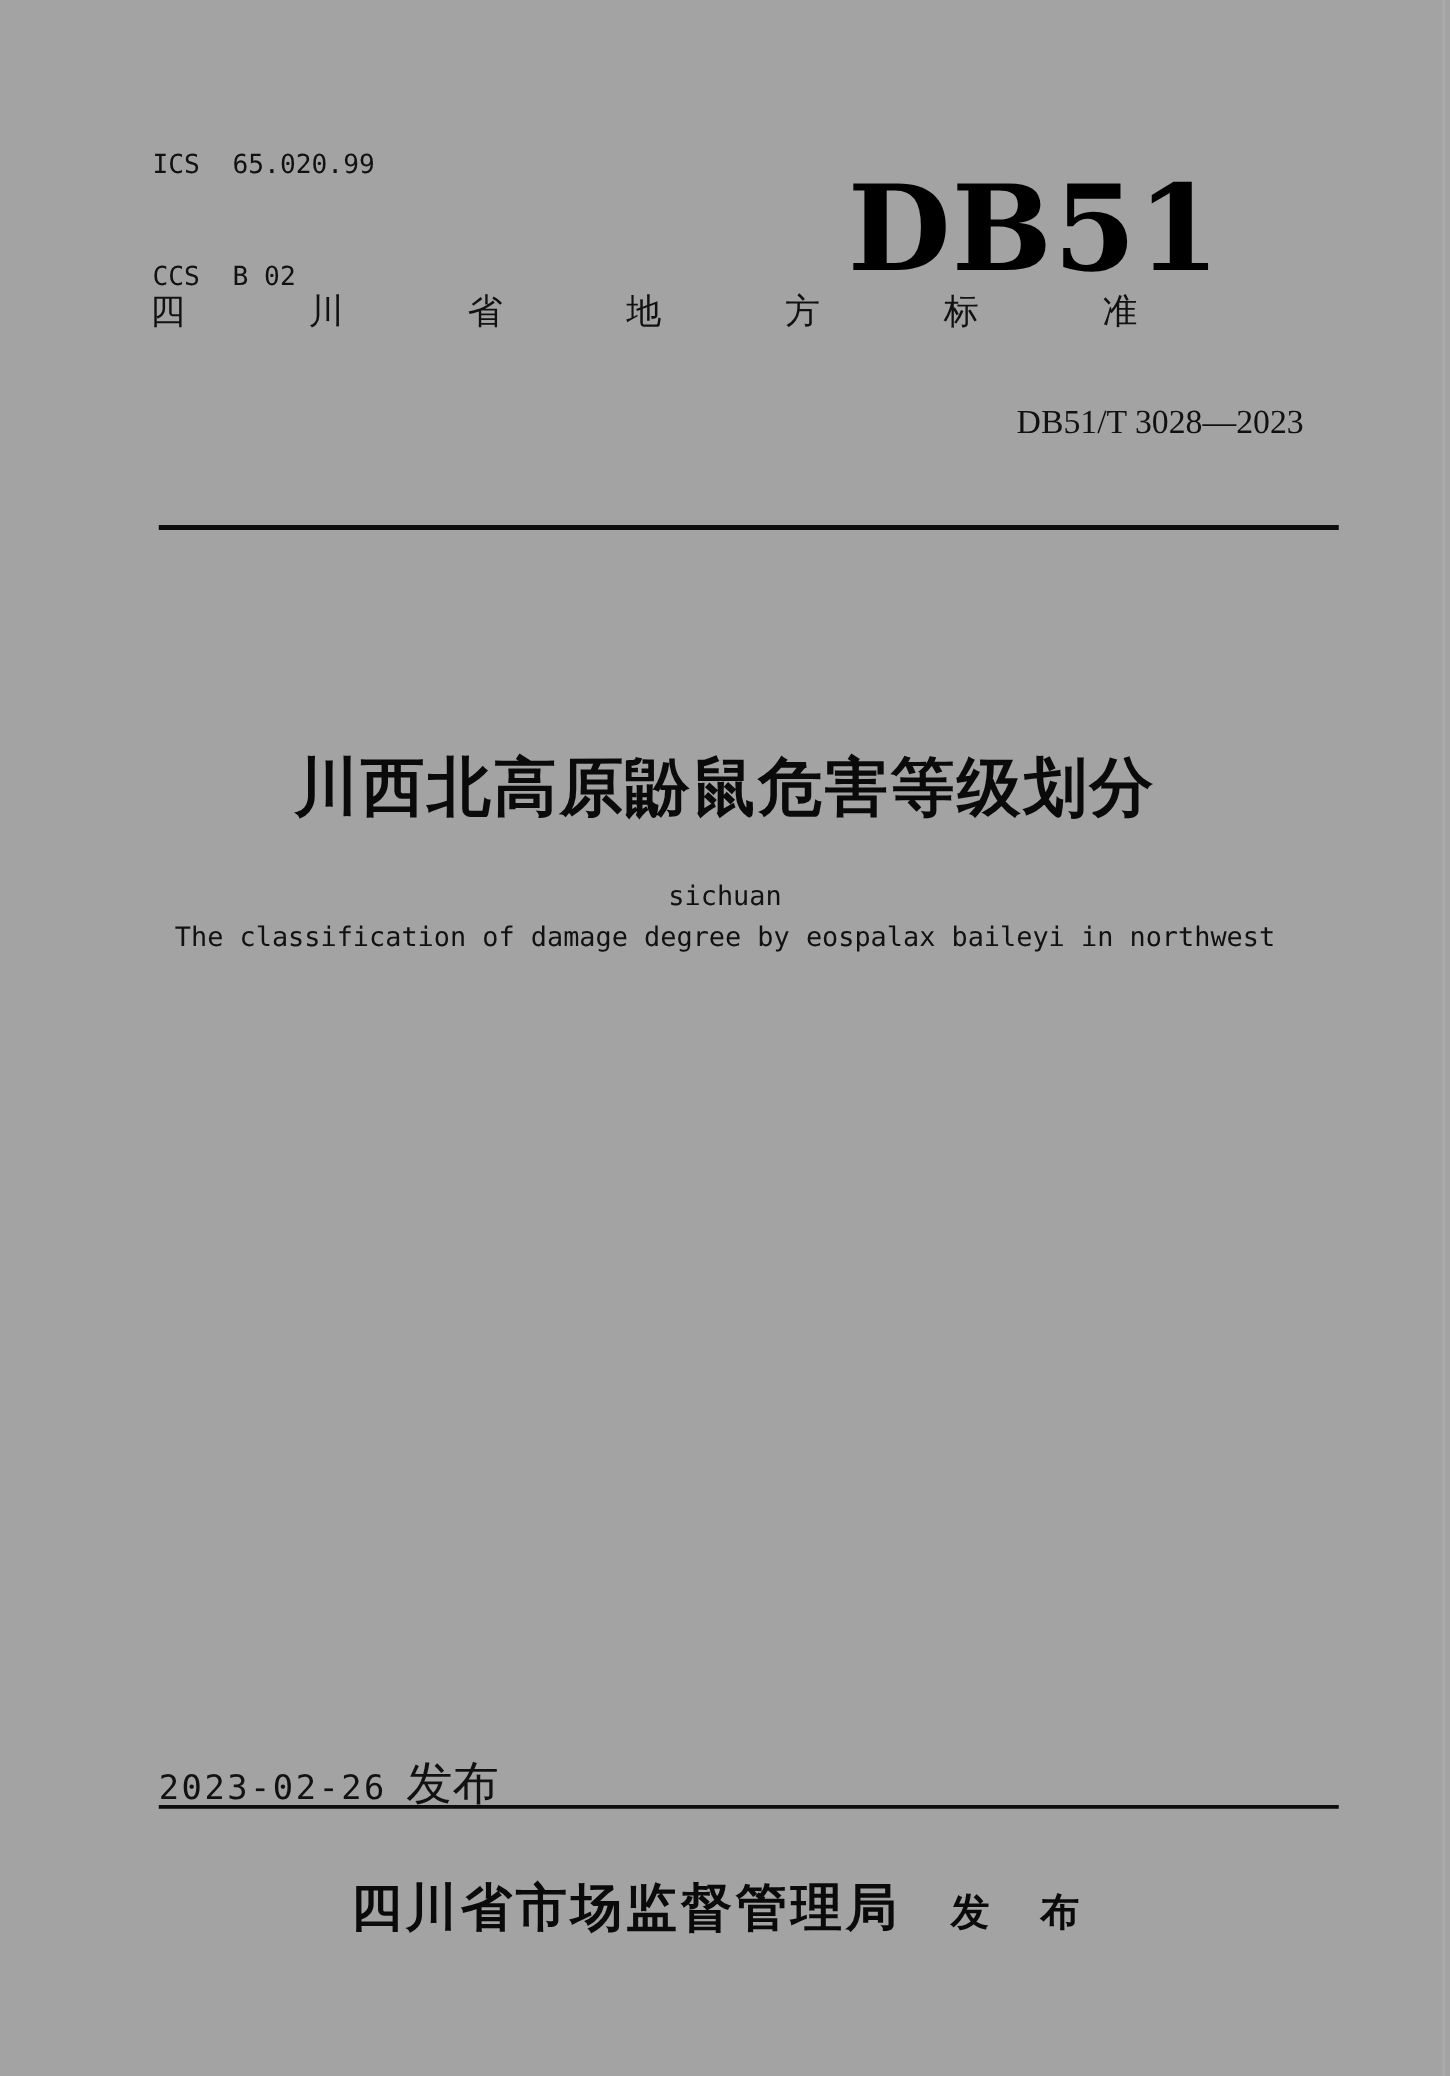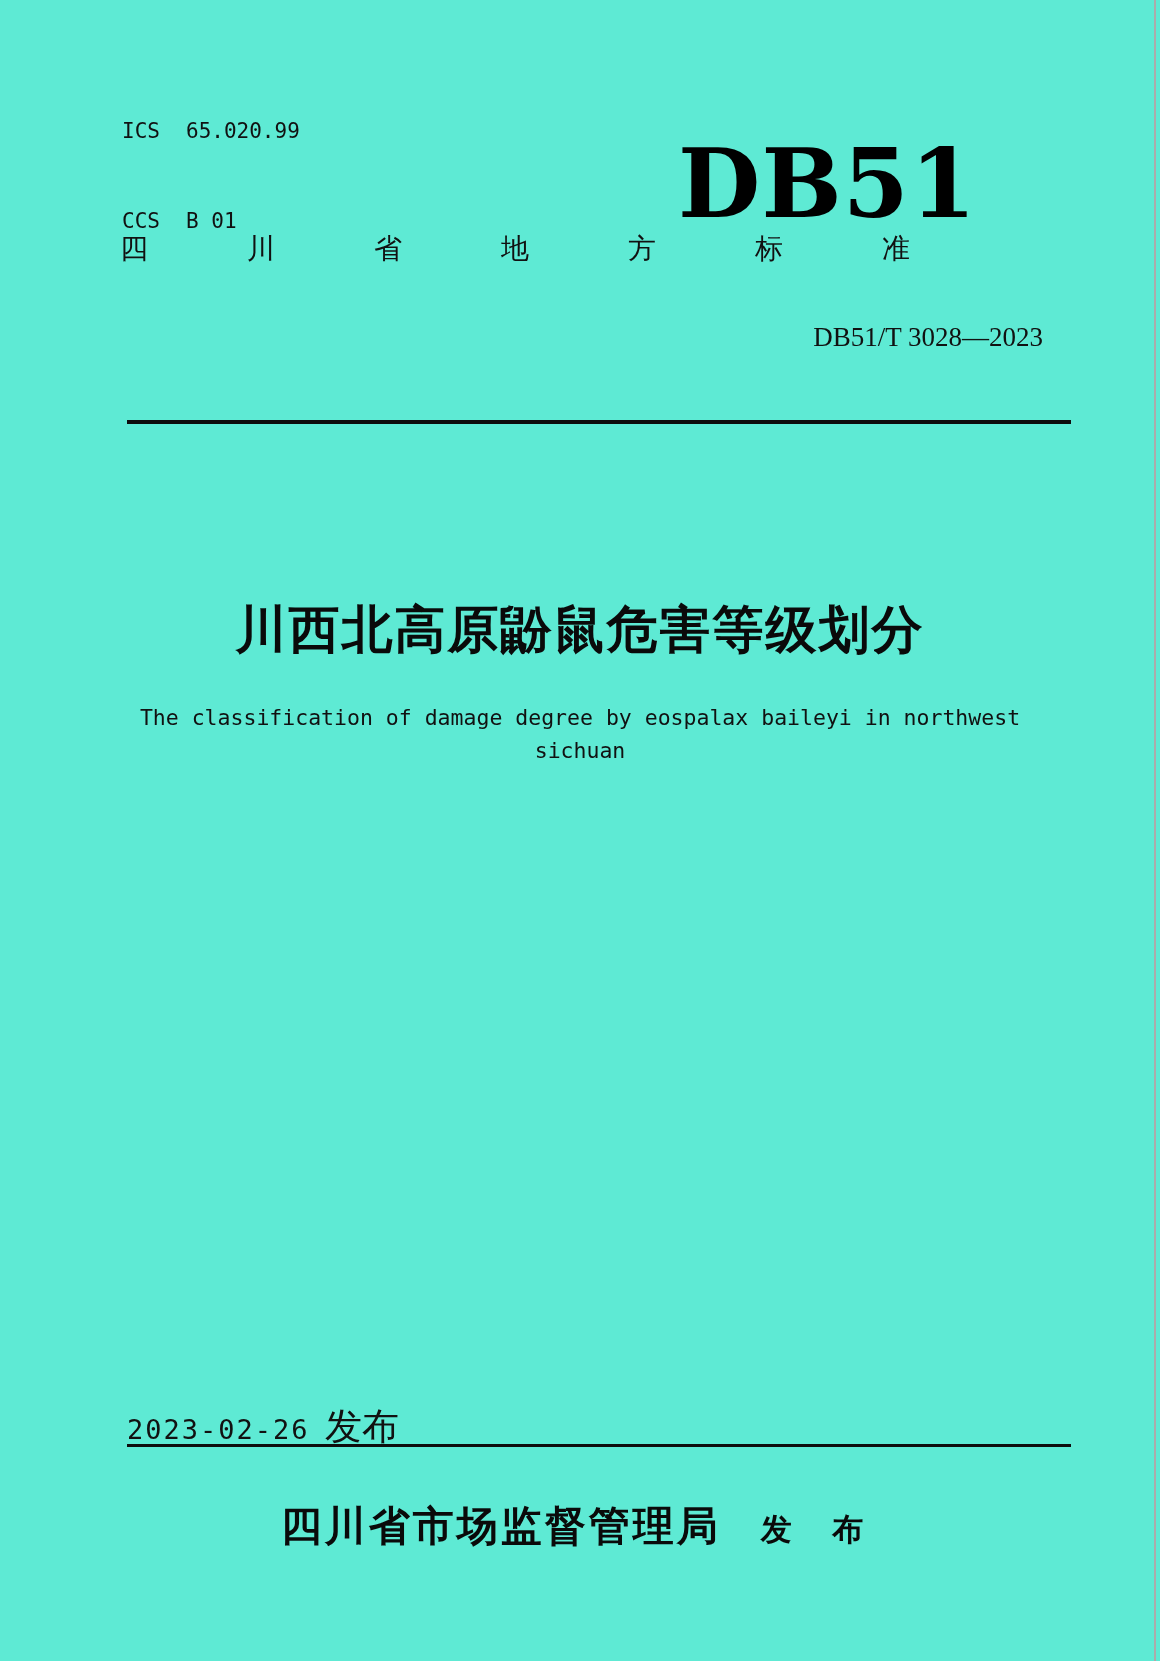--- a/index.html
+++ b/index.html
@@ -5,21 +5,21 @@
   html, body {
     margin: 0;
     padding: 0;
     background: #ffffff;
     font-family: "Liberation Sans", sans-serif;
   }
   .page {
     position: relative;
     width: 1160px;
     height: 1661px;
-    background: #5eead4;
+    background: #a3a3a3;
     overflow: hidden;
     color: #111111;
   }
   .page-edge {
     position: absolute;
     top: 0;
     bottom: 0;
     right: 4px;
     width: 2px;
     background: #ababab;
@@ -170,37 +170,37 @@
 
   <div class="page-edge"></div>
 
   <div class="code-block">
     <div class="code-row">
       <span class="lbl">ICS</span>
       <span class="val">65.020.99</span>
     </div>
     <div class="code-row">
       <span class="lbl">CCS</span>
-      <span class="val">B 01</span>
+      <span class="val">B 02</span>
     </div>
   </div>
 
   <div class="logo">DB51</div>
 
   <div class="category">四川省地方标准</div>
 
   <div class="std-code">DB51/T 3028—2023</div>
 
   <div class="rule rule-top"></div>
 
   <div class="title-cn">川西北高原鼢鼠危害等级划分</div>
 
   <div class="title-en">
+    <div>sichuan</div>
     <div>The classification of damage degree by eospalax baileyi in northwest</div>
-    <div>sichuan</div>
   </div>
 
   <div class="date-row">
     <div class="date-item">
       <span class="date">2023-02-26</span>
       <span class="date-label">发布</span>
     </div>
   </div>
 
   <div class="rule rule-bottom"></div>

